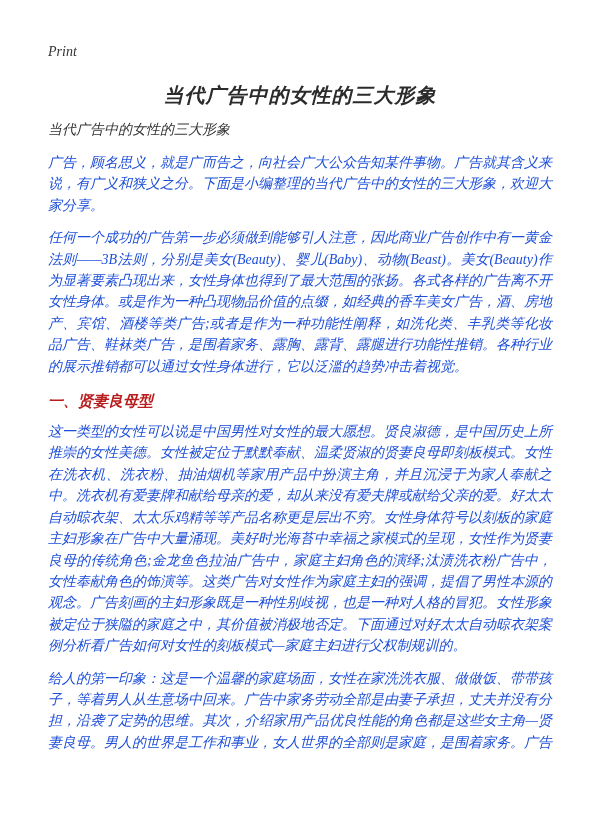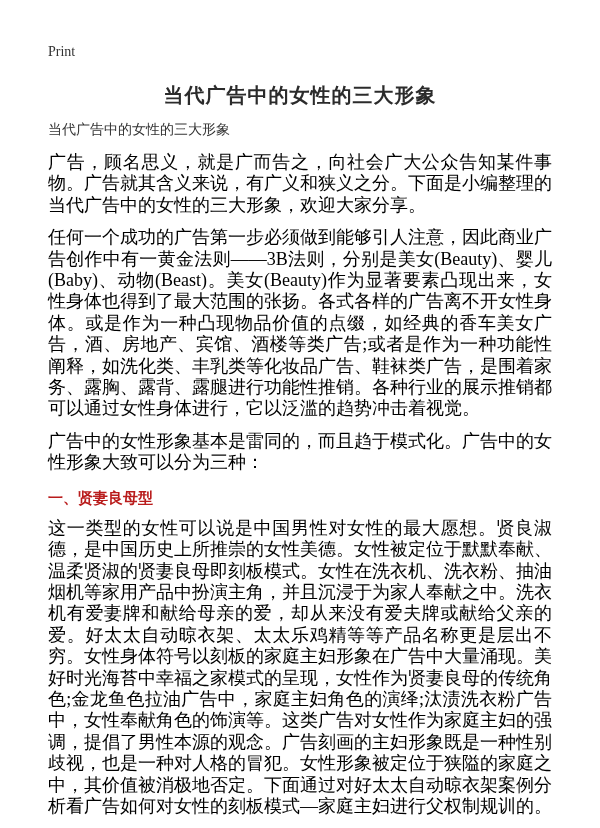--- a/index.html
+++ b/index.html
@@ -7,20 +7,21 @@
     position: relative;
     width: 600px;
     height: 828px;
     margin: 0 auto;
     background: #ffffff;
     overflow: hidden;
     box-sizing: border-box;
     padding: 42px 48px 0 48px;
     font-family: "Liberation Serif", "DejaVu Serif", serif;
     color: #333333;
+    font-style: italic;
   }
   .print-link {
     display: inline-block;
     font-size: 14px;
     line-height: 16px;
     color: #333333;
     text-decoration: none;
     margin-bottom: 22px;
     cursor: pointer;
   }
@@ -34,25 +35,25 @@
     letter-spacing: 1px;
   }
   p.doc-subtitle {
     margin: 0 0 13px 0;
     font-size: 14px;
     line-height: 18px;
     color: #333333;
   }
   p.body-para {
     margin: 0 0 11px 0;
-    font-size: 18px;
+    font-size: 14px;
     line-height: 21.4px;
     text-align: justify;
     text-justify: inter-ideograph;
-    color: #000000;
+    color: #1d4ed8;
     word-break: break-all;
   }
   h2.section-heading {
     margin: 14px 0 10px 0;
     font-size: 15px;
     line-height: 20px;
     font-weight: bold;
     color: #b91c1c;
   }
 </style>
@@ -64,21 +65,20 @@
   <a class="print-link">Print</a>
 
   <h1 class="doc-title">当代广告中的女性的三大形象</h1>
 
   <p class="doc-subtitle">当代广告中的女性的三大形象</p>
 
   <p class="body-para">广告，顾名思义，就是广而告之，向社会广大公众告知某件事物。广告就其含义来说，有广义和狭义之分。下面是小编整理的当代广告中的女性的三大形象，欢迎大家分享。</p>
 
   <p class="body-para">任何一个成功的广告第一步必须做到能够引人注意，因此商业广告创作中有一黄金法则——3B法则，分别是美女(Beauty)、婴儿(Baby)、动物(Beast)。美女(Beauty)作为显著要素凸现出来，女性身体也得到了最大范围的张扬。各式各样的广告离不开女性身体。或是作为一种凸现物品价值的点缀，如经典的香车美女广告，酒、房地产、宾馆、酒楼等类广告;或者是作为一种功能性阐释，如洗化类、丰乳类等化妆品广告、鞋袜类广告，是围着家务、露胸、露背、露腿进行功能性推销。各种行业的展示推销都可以通过女性身体进行，它以泛滥的趋势冲击着视觉。</p>
 
-  <p class="body-para">广告中的女性形象基本是雷同的，而且趋于模式化。广告中的女性形象大致可以分为三种：</p>
 
   <h2 class="section-heading">一、贤妻良母型</h2>
 
   <p class="body-para">这一类型的女性可以说是中国男性对女性的最大愿想。贤良淑德，是中国历史上所推崇的女性美德。女性被定位于默默奉献、温柔贤淑的贤妻良母即刻板模式。女性在洗衣机、洗衣粉、抽油烟机等家用产品中扮演主角，并且沉浸于为家人奉献之中。洗衣机有爱妻牌和献给母亲的爱，却从来没有爱夫牌或献给父亲的爱。好太太自动晾衣架、太太乐鸡精等等产品名称更是层出不穷。女性身体符号以刻板的家庭主妇形象在广告中大量涌现。美好时光海苔中幸福之家模式的呈现，女性作为贤妻良母的传统角色;金龙鱼色拉油广告中，家庭主妇角色的演绎;汰渍洗衣粉广告中，女性奉献角色的饰演等。这类广告对女性作为家庭主妇的强调，提倡了男性本源的观念。广告刻画的主妇形象既是一种性别歧视，也是一种对人格的冒犯。女性形象被定位于狭隘的家庭之中，其价值被消极地否定。下面通过对好太太自动晾衣架案例分析看广告如何对女性的刻板模式—家庭主妇进行父权制规训的。</p>
 
 
   <p class="body-para">给人的第一印象：这是一个温馨的家庭场面，女性在家洗洗衣服、做做饭、带带孩子，等着男人从生意场中回来。广告中家务劳动全部是由妻子承担，丈夫并没有分担，沿袭了定势的思维。其次，介绍家用产品优良性能的角色都是这些女主角—贤妻良母。男人的世界是工作和事业，女人世界的全部则是家庭，是围着家务。广告</p>
 
 </div>
 

